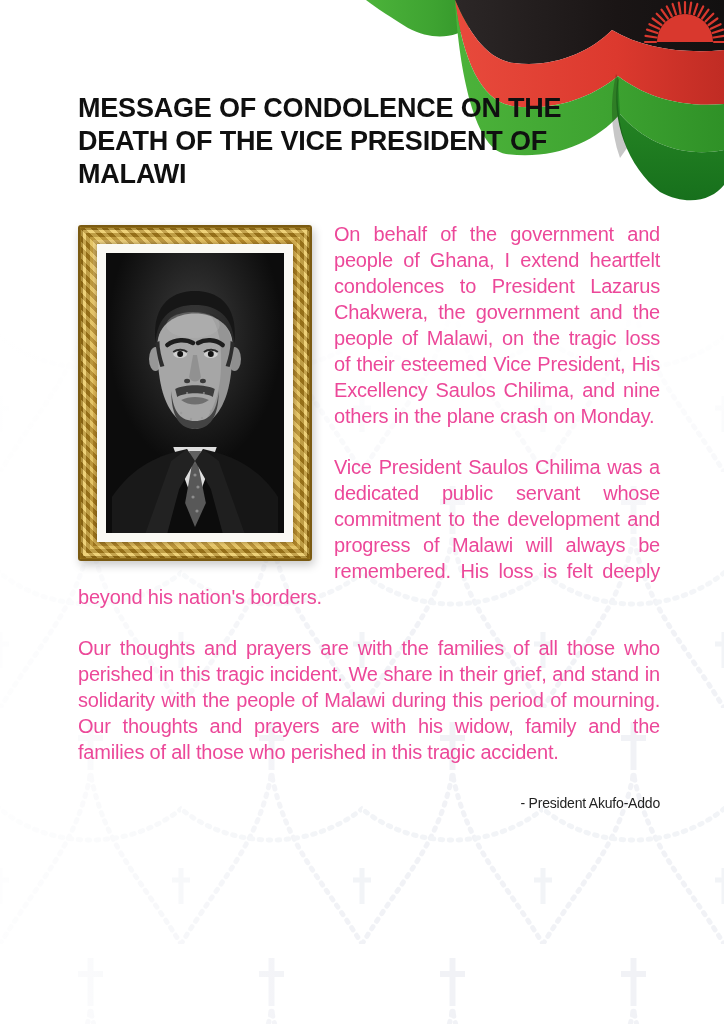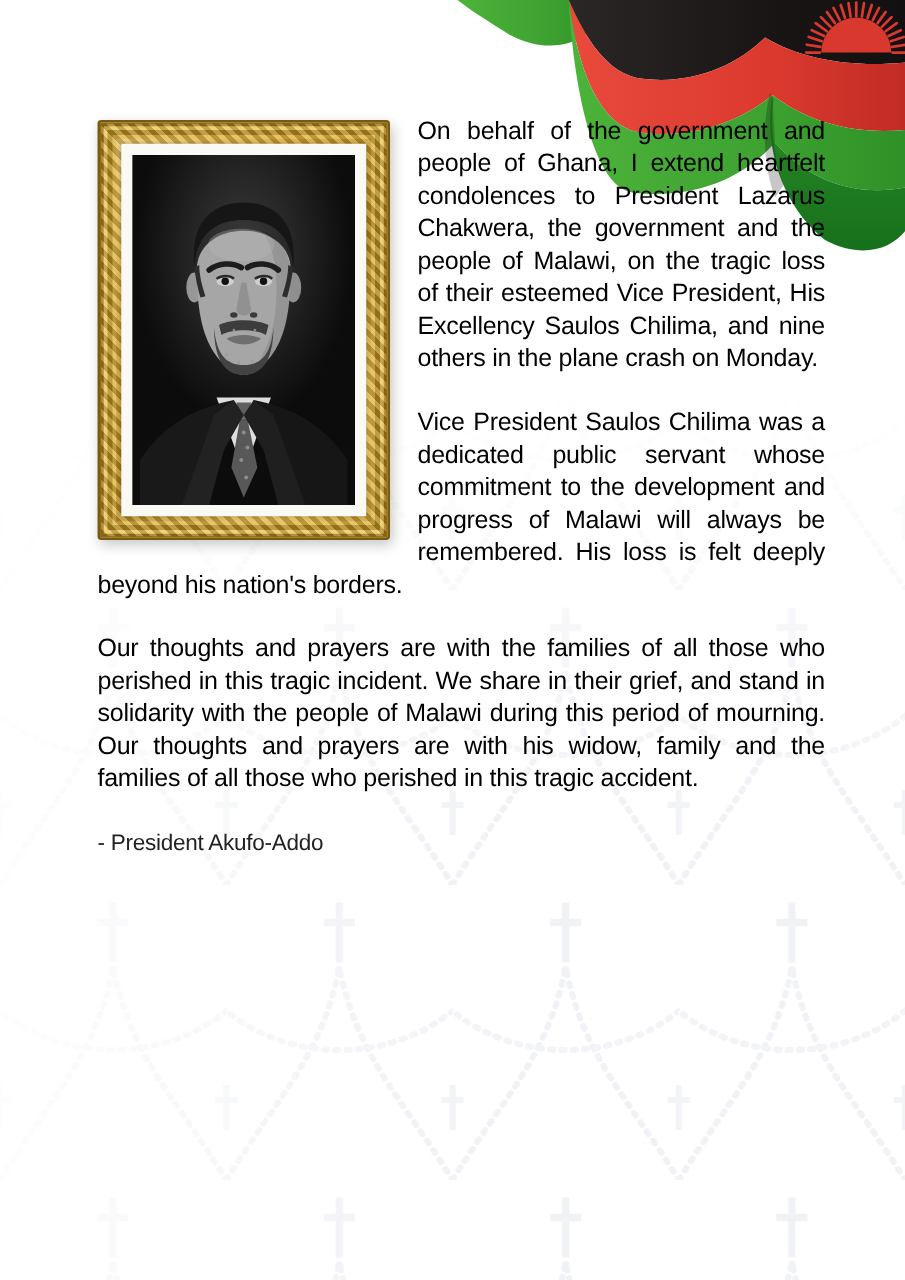--- a/index.html
+++ b/index.html
@@ -18,23 +18,23 @@
   
   .flag{position:absolute;top:0;right:0;z-index:2;display:block;}
   
   .content{position:absolute;inset:0;z-index:3;padding:92px 64px 0 78px;box-sizing:border-box;}
   h1.title{
     margin:0 0 30px 0;font-size:27px;line-height:33px;font-weight:700;
     color:#101010;letter-spacing:-0.2px;
   }
   .body-text p{
     margin:0 0 25px 0;font-size:20px;line-height:26px;text-align:justify;
-    color:#000000;letter-spacing:-0.2px;
-  }
-  .body-text p.sig{font-size:18px;text-align:left;margin:6px 0 0 0;color:#222;}
+    color:#ec4899;letter-spacing:-0.2px;
+  }
+  .body-text p.sig{font-size:14px;text-align:right;margin:6px 0 0 0;color:#222;}
   
   .frame{
     float:left;width:234px;height:336px;margin:4px 22px 12px 0;
     box-sizing:border-box;position:relative;border:2px solid #7a5a12;border-radius:3px;
     background:linear-gradient(135deg,#ecd084 0%,#cfa037 30%,#a87c1e 55%,#e3bd5c 80%,#b98c24 100%);
     box-shadow:
       inset 0 0 0 3px #8f6b16,
       inset 0 0 0 6px #e6c668,
       inset 0 0 0 10px #a37c1e,
       inset 0 0 0 13px #d9b44f,
@@ -126,20 +126,24 @@
         <line x1="299.2" y1="28.8" x2="289.4" y2="24.2"></line>
       <line x1="297.4" y1="33" x2="287" y2="29.6"></line>
         <line x1="296.3" y1="37.5" x2="285.5" y2="35.8"></line>
       <line x1="296" y1="42" x2="285" y2="42"></line>
     </g>
 
     <path d="M297,42 A28,28 0 0 1 353,42 Z" fill="#d9382e"></path>
   </svg>
 
   <div class="content">
+    <h1 class="title">
+      <div>MESSAGE OF CONDOLENCE ON THE</div>
+      <div>DEATH OF THE VICE PRESIDENT OF MALAWI</div>
+    </h1>
 
     <div class="body-text">
 
       <div class="frame">
         <div class="mat">
           <svg class="photo" viewBox="0 0 180 280" preserveAspectRatio="none">
             <defs>
               <radialGradient id="pbg" cx=".5" cy=".28" r=".75">
                 <stop offset="0" stop-color="#3c3c3c"></stop>
                   <stop offset=".65" stop-color="#0c0c0c"></stop>

